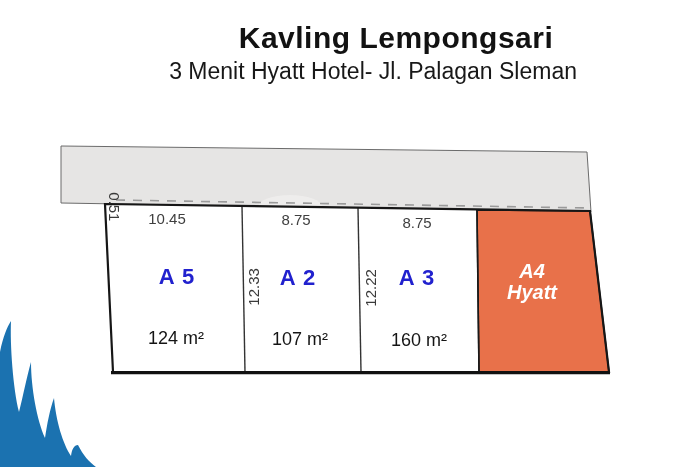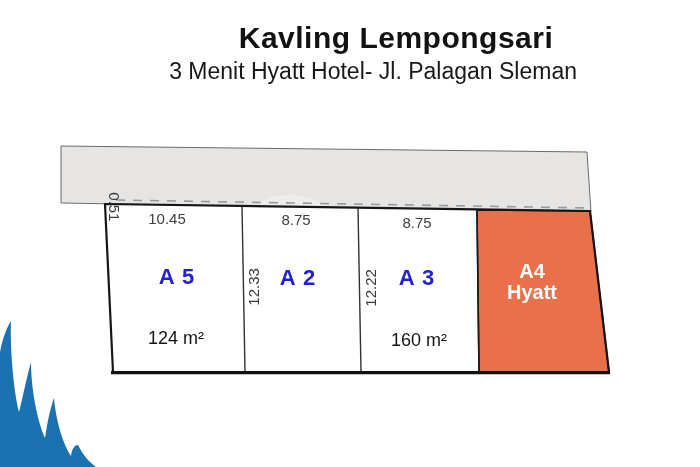--- a/index.html
+++ b/index.html
@@ -10,21 +10,21 @@
   .scene{position:absolute;left:0;top:0;}
   .abs{position:absolute;line-height:1.05;}
   .page-title{left:214px;top:22px;width:364px;text-align:center;font-size:30px;font-weight:bold;letter-spacing:.5px;color:#121212;}
   .page-subtitle{left:85px;top:59px;width:492px;text-align:right;font-size:23px;font-weight:400;color:#181818;}
   .dim{color:#3f3f3f;font-size:15px;text-align:center;}
   .dim-sm{color:#3a3a3a;font-size:15px;text-align:center;}
   .rot-cw{transform:rotate(90deg);transform-origin:50% 50%;}
   .rot-ccw{transform:rotate(-90deg);transform-origin:50% 50%;}
   .plot-name{color:#2121CE;font-size:22px;font-weight:bold;text-align:center;letter-spacing:1px;}
   .plot-area{color:#141414;font-size:18px;text-align:center;margin-top:36px;}
-  .sold-label{color:#ffffff;font-size:20px;font-weight:bold;text-align:center;line-height:21px;}
+  .sold-label{color:#ffffff;font-size:20px;font-weight:bold;text-align:center;line-height:21px;font-style:italic;}
   .north-label{font-size:17px;font-weight:bold;color:#111;text-align:center;transform:rotate(-40deg);}
 </style>
 </head>
 <body>
 
 <div class="canvas">
 
   <svg class="scene" width="700" height="467" viewBox="0 0 700 467">
 
     <path d="M635,0 C638,11 644,20 651,21 C659,21 664,12 668,0 Z" fill="#E5A55E"></path>
@@ -64,20 +64,21 @@
   <div class="abs dim" style="left:117px;top:211px;width:100px;">10.45</div>
   <div class="abs dim" style="left:246px;top:212px;width:100px;">8.75</div>
   <div class="abs dim" style="left:367px;top:215px;width:100px;">8.75</div>
   <div class="abs dim-sm rot-ccw" style="left:224px;top:279px;width:60px;">12.33</div>
   <div class="abs dim-sm rot-ccw" style="left:341px;top:280px;width:60px;">12.22</div>
 
   <div class="abs plot-name" style="left:107px;top:265px;width:140px;">A 5</div>
   <div class="abs plot-area" style="left:106px;top:293px;width:140px;">124 m²</div>
 
   <div class="abs plot-name" style="left:228px;top:266px;width:140px;text-align:center;">A 2</div>
+  <div class="abs plot-area" style="left:230px;top:294px;width:140px;">107 m²</div>
 
   <div class="abs plot-name" style="left:347px;top:266px;width:140px;">A 3</div>
   <div class="abs plot-area" style="left:349px;top:295px;width:140px;">160 m²</div>
 
   <div class="abs" style="left:476px;top:261px;width:112px;">
     <div class="sold-label">A4</div>
     <div class="sold-label">Hyatt</div>
   </div>
 
 </div>

